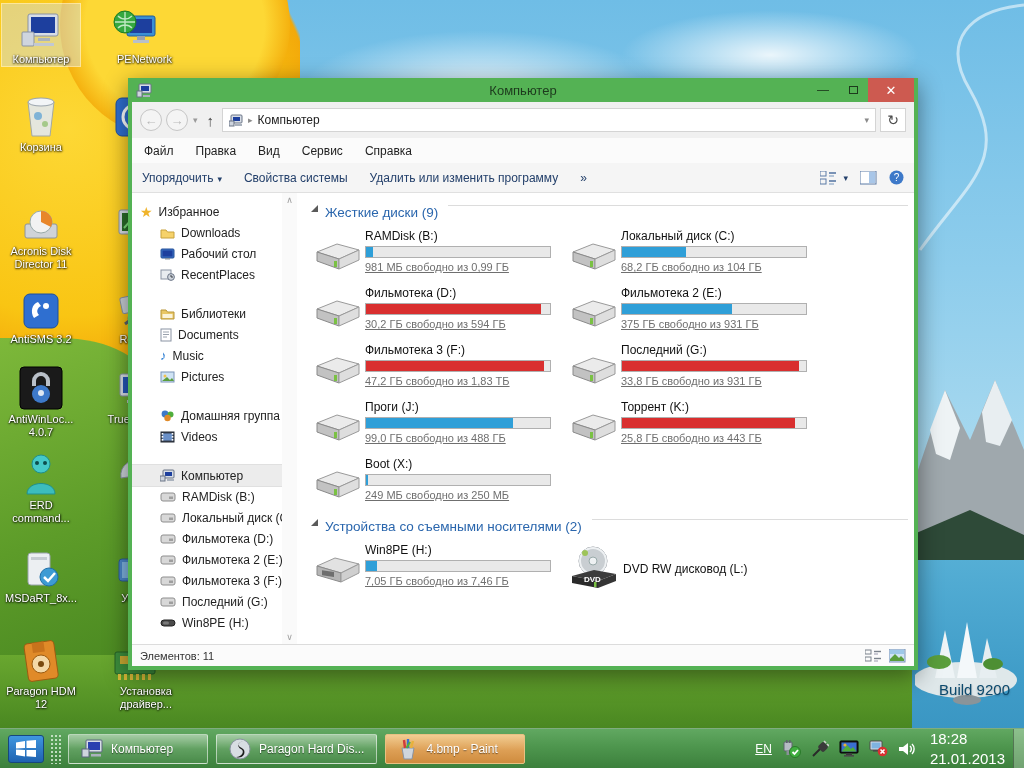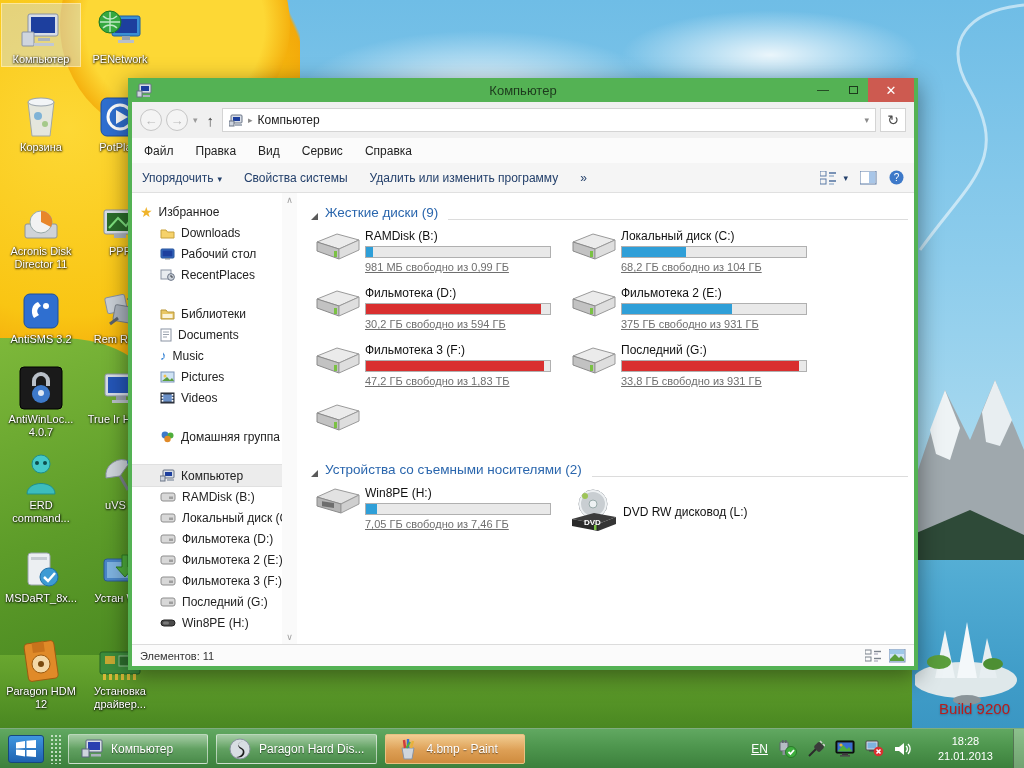--- a/index.html
+++ b/index.html
@@ -24,25 +24,25 @@
     background:linear-gradient(180deg,#57b0d6 0%,#3f9cc8 60%,#3792bf 100%); }
   #mtn { left:900px; top:350px; }
   #swirl { left:910px; top:0; }
 
   
   .dicon { position:absolute; width:78px; z-index:1; text-align:center;
     color:#fff; font-size:11px; line-height:1.2;
     text-shadow:0 1px 2px rgba(0,0,0,.9), 1px 0 2px rgba(0,0,0,.7); cursor:default; }
   .dicon .ic { height:46px; display:flex; align-items:flex-end; justify-content:center; margin-bottom:3px; }
   .dicon.selected { background:rgba(205,222,240,.45); outline:1px solid rgba(255,255,255,.55); }
-  .c1 { left:2px; } .c2 { left:83px; width:74px; }
+  .c1 { left:2px; } .c2 { left:98px; width:74px;text-align:right; }
   .r1{top:4px}.r2{top:92px}.r3{top:196px}.r4{top:284px}.r5{top:364px}.r6{top:450px}.r7{top:543px}.r8{top:636px}
 
-  #build-label { position:absolute; right:14px; top:700px; z-index:1;
-    color:#b91c1c; font-size:15px; text-shadow:0 1px 2px rgba(0,0,0,.25); }
+  #build-label { position:absolute; right:14px; top:681px; z-index:1;
+    color:#0c4a6e; font-size:15px; text-shadow:0 1px 2px rgba(0,0,0,.25); }
 
   
   #win { position:absolute; left:128px; top:78px; width:790px; height:592px; z-index:5;
     border:4px solid #54b254; border-top:none; background:#fff;
     box-shadow:0 6px 22px rgba(0,0,0,.45); display:flex; flex-direction:column; }
   #titlebar { height:24px; background:#54b254; display:flex; align-items:center;
     position:relative; flex:none; }
   #titlebar .wicon { margin-left:4px; }
   #title-text { position:absolute; left:0; right:0; text-align:center;
     font-size:13px; color:#1d3a1d; }
@@ -84,29 +84,29 @@
   .titem { display:flex; align-items:center; height:21px; gap:6px;
     padding-left:8px; white-space:nowrap; overflow:hidden; }
   .titem.lv1 { padding-left:28px; }
   .titem.sel { background:#ececec; outline:1px solid #e0e0e0; }
   .titem.mt { margin-top:18px;padding-left:28px; }
   #side-scroll { width:15px; flex:none; background:#fafafa; display:flex;
     flex-direction:column; align-items:center; justify-content:space-between;
     padding:2px 0; color:#a0a0a0; font-size:9px; }
 
   #main { flex:1; padding:4px 6px 0 14px; overflow:hidden; }
-  .sect-head { display:flex; align-items:flex-end; margin:8px 0 6px; }
+  .sect-head { display:flex; align-items:flex-start; margin:8px 0 6px; }
   .sect-tri { width:0; height:0; border-bottom:7px solid #5a5a5a;
     border-left:7px solid transparent; margin-right:7px; }
   .sect-title { color:#2a66ad; font-size:13.5px; white-space:nowrap; }
   .sect-rule { flex:1; border-top:1px solid #dcdcdc; margin-left:10px; }
 
   .dgrid { display:grid; grid-template-columns:256px 256px; }
   .tile { display:flex; height:57px; }
-  .tile .tic { width:54px; flex:none; display:flex; justify-content:center; }
+  .tile .tic { width:54px; flex:none; display:flex; align-items:center; justify-content:center; }
   .tile .tinfo { padding-top:3px; }
   .dname { font-size:12px; color:#111; }
   .dbar { width:186px; height:12px; border:1px solid #b0b0b0; background:#e9e9e9; margin:3px 0 3px; }
   .dfill { height:100%; }
   .dfree { font-size:11px; color:#6f6f6f;text-decoration:underline; }
   .tile.dvd { align-items:center; }
   .tile.dvd .dname { margin-left:2px; }
 
   #statusbar { height:22px; border-top:1px solid #dcdcdc; background:#fbfbfb;
     display:flex; align-items:center; padding:0 8px; font-size:11px; color:#333; flex:none; }
@@ -126,21 +126,21 @@
   .taskbtn { height:30px; display:flex; align-items:center; gap:8px;
     padding:0 12px; margin-right:8px; min-width:140px;
     border:1px solid rgba(255,255,255,.55); border-radius:2px;
     background:linear-gradient(180deg,rgba(255,255,255,.45),rgba(255,255,255,.12) 50%,rgba(255,255,255,.05));
     color:#fff; font-size:12px; text-shadow:0 1px 1px rgba(0,0,0,.5); }
   .taskbtn.active { background:linear-gradient(180deg,#f2cd92,#dd9f55 55%,#cf8c3e);
     border-color:#e8c182; }
   #tray { margin-left:auto; display:flex; align-items:center; gap:10px;
     color:#fff; padding-right:4px; }
   #tray-lang { font-size:12px;text-decoration:underline; }
-  #tray-clock { text-align:center; font-size:11px; line-height:1.3; margin:0 16px; }
+  #tray-clock { text-align:left; font-size:15px; line-height:1.3; margin:0 4px; }
   #show-desktop { width:11px; height:40px; background:rgba(255,255,255,.28);
     border-left:1px solid rgba(0,0,0,.35); }
 
   svg { display:block; }
 </style>
 </head>
 <body>
 
 <div id="sky" class="wp"></div>
 <div class="cloud wp" style="left:300px;top:30px;width:360px;height:120px"></div>
@@ -496,45 +496,45 @@
       <div class="titem lv1">
         <span>
             <svg width="15" height="12">
               <rect x="1" y="1" width="13" height="10" fill="#cfe3f4" stroke="#7a94b8"></rect>
               <circle cx="5" cy="5" r="1.5" fill="#f2c14e"></circle>
               <path d="M2 10 L7 6 L10 9 L12 7 L14 10 Z" fill="#5a9e3c"></path>
             </svg>
           </span>
         <span>Pictures</span>
       </div>
+      <div class="titem mt">
+        <span>
+            <svg width="15" height="13">
+              <circle cx="5" cy="5" r="3.4" fill="#3d79c9"></circle>
+              <circle cx="10.5" cy="5.5" r="3" fill="#4fae3c"></circle>
+              <circle cx="7.5" cy="9" r="3.2" fill="#e08a28"></circle>
+            </svg>
+          </span>
+        <span>Домашняя группа</span>
+      </div>
       <div class="titem lv1">
         <span>
             <svg width="15" height="12">
               <rect x="1" y="1" width="13" height="10" fill="#3a4250" stroke="#222832"></rect>
               <rect x="2.5" y="2.5" width="10" height="7" fill="#6a90c8"></rect>
               <rect x="1.7" y="2" width="1.6" height="1.6" fill="#fff"></rect>
               <rect x="1.7" y="5" width="1.6" height="1.6" fill="#fff"></rect>
               <rect x="1.7" y="8" width="1.6" height="1.6" fill="#fff"></rect>
               <rect x="11.7" y="2" width="1.6" height="1.6" fill="#fff"></rect>
               <rect x="11.7" y="5" width="1.6" height="1.6" fill="#fff"></rect>
               <rect x="11.7" y="8" width="1.6" height="1.6" fill="#fff"></rect>
             </svg>
           </span>
         <span>Videos</span>
       </div>
-      <div class="titem mt">
-        <span>
-            <svg width="15" height="13">
-              <circle cx="5" cy="5" r="3.4" fill="#3d79c9"></circle>
-              <circle cx="10.5" cy="5.5" r="3" fill="#4fae3c"></circle>
-              <circle cx="7.5" cy="9" r="3.2" fill="#e08a28"></circle>
-            </svg>
-          </span>
-        <span>Домашняя группа</span>
-      </div>
       <div class="titem mt sel">
         <span>
             <svg width="15" height="13">
               <rect x="3" y="1" width="11" height="8" rx="1" fill="#d7dde6" stroke="#6a7486"></rect>
               <rect x="5" y="3" width="7" height="4" fill="#1d3f9e"></rect>
               <rect x="0" y="7" width="5" height="5" fill="#cfd5de" stroke="#6a7486"></rect>
               <rect x="7" y="10" width="7" height="2" fill="#aab2bd"></rect>
             </svg>
           </span>
         <span>Компьютер</span>
@@ -721,20 +721,61 @@
             </span>
         </div>
         <div class="tile">
           <span class="tic">
               <svg width="50" height="38">
                 <polygon points="4,16 24,8 46,14 26,23" fill="#ebebeb" stroke="#9a9a9a"></polygon>
                 <polygon points="4,16 26,23 26,33 4,25" fill="#c2c2c2" stroke="#8a8a8a"></polygon>
                 <polygon points="26,23 46,14 46,24 26,33" fill="#dedede" stroke="#9a9a9a"></polygon>
                 <rect x="21" y="25" width="3" height="6" fill="#7ac143"></rect>
               </svg>
+            </span>
+          <span class="tinfo">
+              <div class="dname">Проги (J:)</div>
+              <div class="dbar">
+                <div class="dfill" style="width: 80%; background: rgb(47, 159, 216);"></div>
+              </div>
+              <div class="dfree">99,0 ГБ свободно из 488 ГБ</div>
+            </span>
+        </div>
+        <div class="tile">
+          <span class="tic">
+              <svg width="50" height="38">
+                <polygon points="4,16 24,8 46,14 26,23" fill="#ebebeb" stroke="#9a9a9a"></polygon>
+                <polygon points="4,16 26,23 26,33 4,25" fill="#c2c2c2" stroke="#8a8a8a"></polygon>
+                <polygon points="26,23 46,14 46,24 26,33" fill="#dedede" stroke="#9a9a9a"></polygon>
+                <rect x="21" y="25" width="3" height="6" fill="#7ac143"></rect>
+              </svg>
+            </span>
+          <span class="tinfo">
+              <div class="dname">Торрент (K:)</div>
+              <div class="dbar">
+                <div class="dfill" style="width: 94%; background: rgb(217, 47, 47);"></div>
+              </div>
+              <div class="dfree">25,8 ГБ свободно из 443 ГБ</div>
+            </span>
+        </div>
+        <div class="tile">
+          <span class="tic">
+              <svg width="50" height="38">
+                <polygon points="4,16 24,8 46,14 26,23" fill="#ebebeb" stroke="#9a9a9a"></polygon>
+                <polygon points="4,16 26,23 26,33 4,25" fill="#c2c2c2" stroke="#8a8a8a"></polygon>
+                <polygon points="26,23 46,14 46,24 26,33" fill="#dedede" stroke="#9a9a9a"></polygon>
+                <rect x="21" y="25" width="3" height="6" fill="#7ac143"></rect>
+              </svg>
+            </span>
+          <span class="tinfo">
+              <div class="dname">Boot (X:)</div>
+              <div class="dbar">
+                <div class="dfill" style="width: 1%; background: rgb(47, 159, 216);"></div>
+              </div>
+              <div class="dfree">249 МБ свободно из 250 МБ</div>
             </span>
         </div>
       </div>
 
       <div class="sect-head">
         <span class="sect-tri"></span>
         <span class="sect-title">Устройства со съемными носителями (2)</span>
         <span class="sect-rule"></span>
       </div>
 

